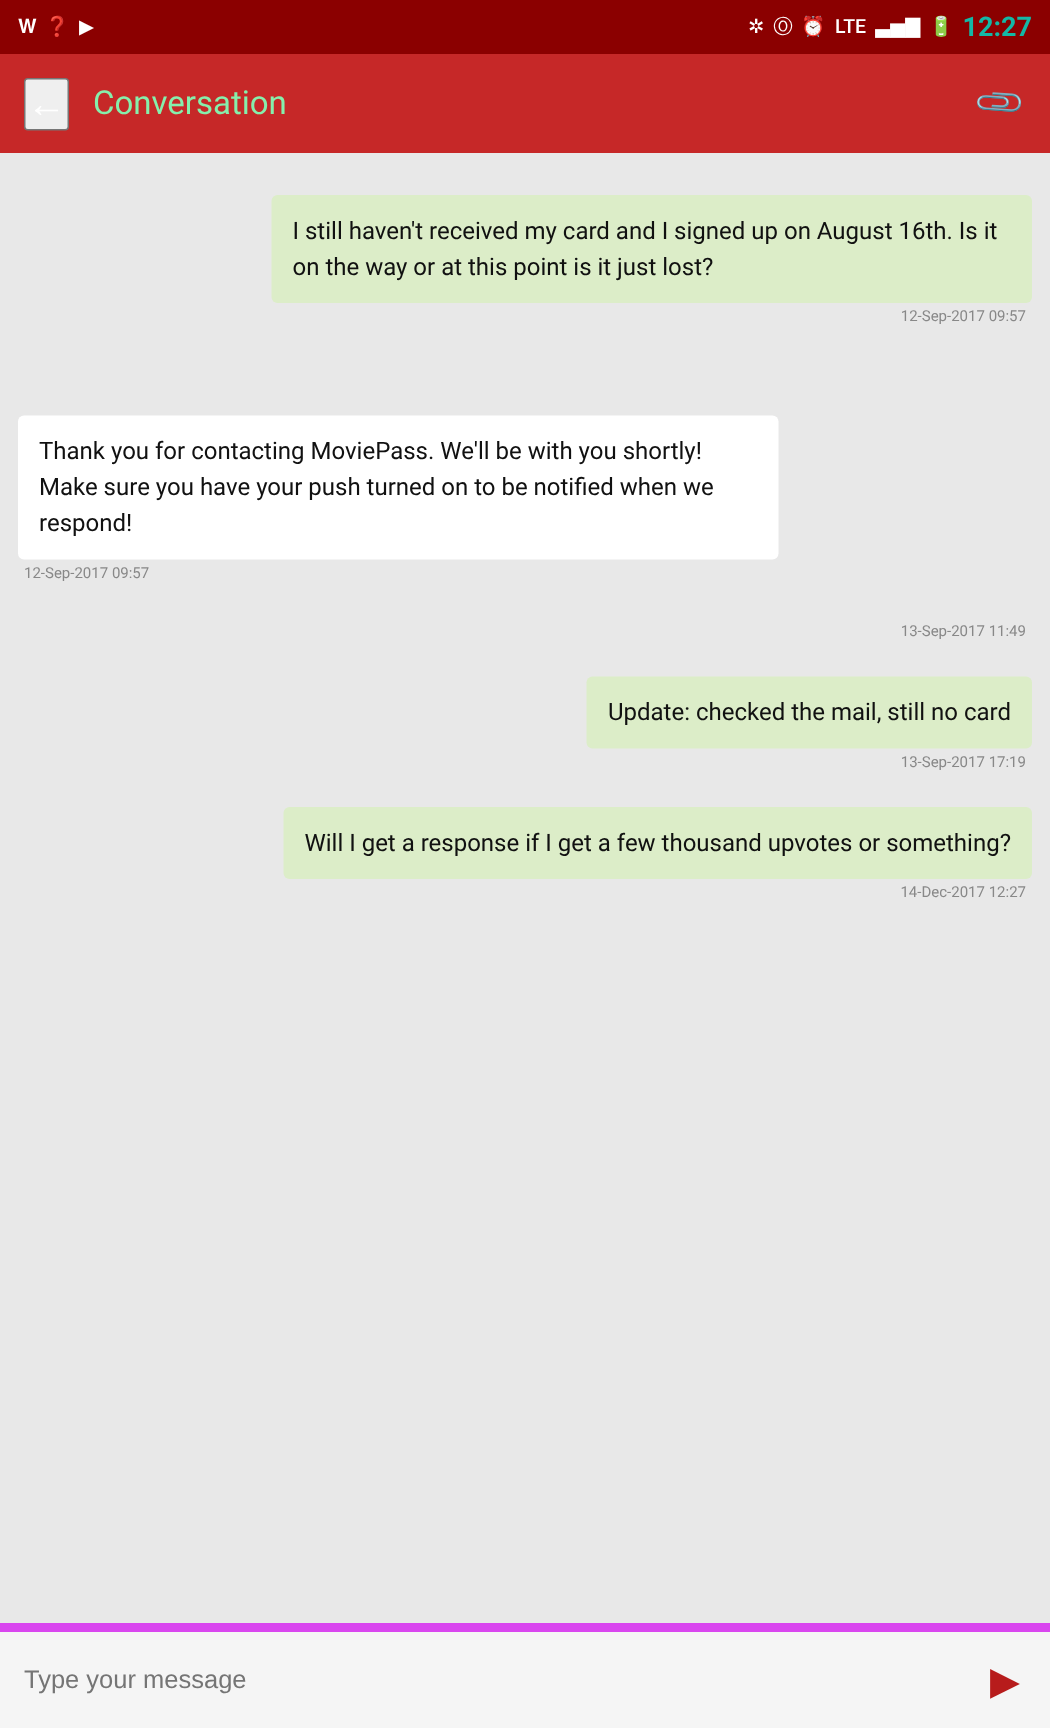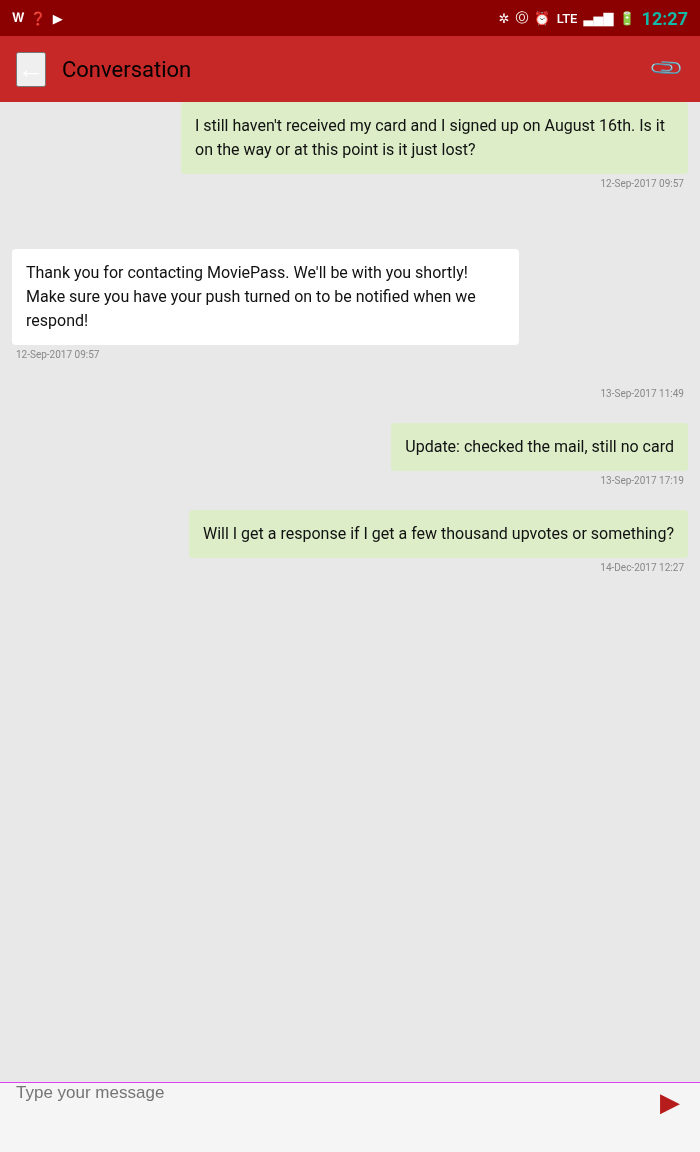--- a/index.html
+++ b/index.html
@@ -73,29 +73,29 @@
 
     .back-button {
       color: white;
       font-size: 26px;
       cursor: pointer;
       display: flex;
       align-items: center;
     }
 
     .app-title {
-      color: #000000;
+      color: #86efac;
       font-size: 22px;
       font-weight: 400;
     }
 
     
     .messages-area {
       flex: 1;
-      padding: 0 12px;
+      padding: 28px 12px;
       background: #e8e8e8;
       display: flex;
       flex-direction: column;
       gap: 0;
       overflow-y: auto;
     }
 
     
     .message-wrapper {
       display: flex;
@@ -143,23 +143,23 @@
 
     .message-wrapper.incoming .message-time {
       text-align: left;
     }
 
     
     .input-bar {
       background: #f5f5f5;
       height: 70px;
       display: flex;
-      align-items: flex-start;
+      align-items: center;
       padding: 0 16px;
-      border-top: 1px solid #d946ef;
+      border-top: 6px solid #d946ef;
       flex-shrink: 0;
     }
 
     .message-input {
       flex: 1;
       border: none;
       background: transparent;
       font-size: 17px;
       color: #aaa;
       outline: none;

